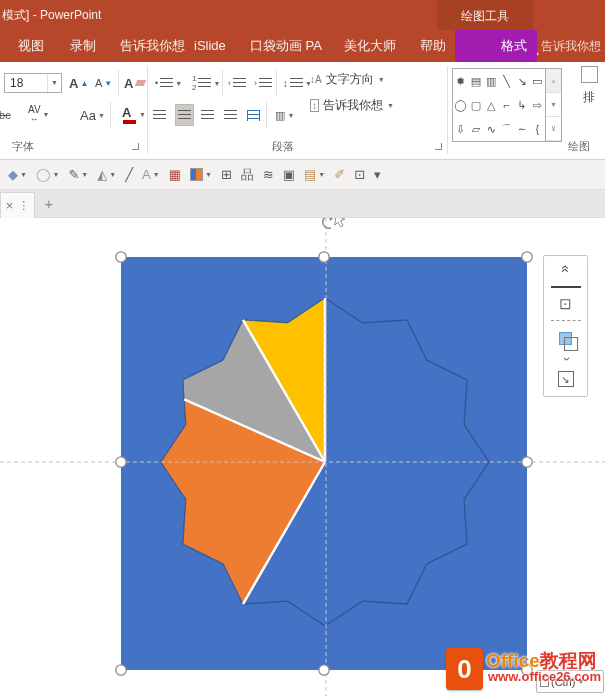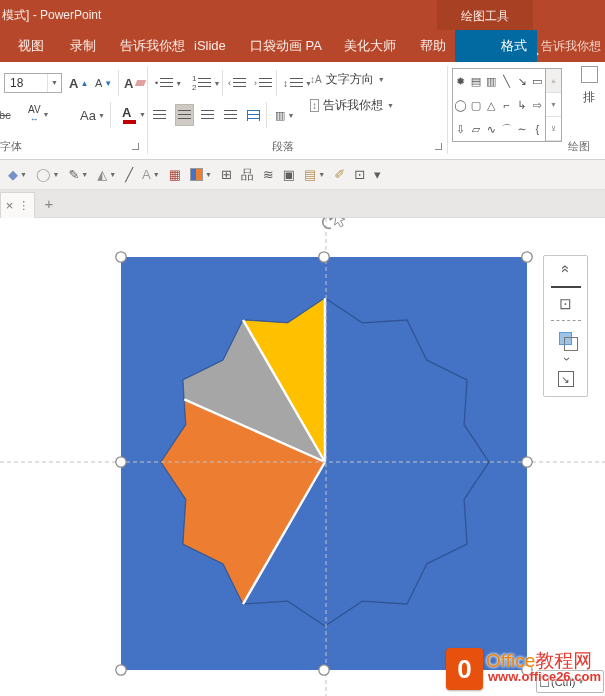--- a/index.html
+++ b/index.html
@@ -10,21 +10,21 @@
   
   #titlebar { left:0; top:0; width:605px; height:30px; background:#B7472A; }
   #title-text { left:2px; top:7px; color:#F8EDE8; font-size:12px; white-space:nowrap; }
   #context-header { left:437px; top:0; width:96px; height:30px; background:#A84024;
     color:#FBEDE8; font-size:12px; text-align:center; line-height:32px; }
 
   
   #menubar { left:0; top:30px; width:605px; height:32px; background:#B7472A; }
   .menu-tab { position:absolute; top:0; height:32px; line-height:32px; padding:0 10px;
     color:#FBEDE8; font-size:13px; white-space:nowrap; }
-  .menu-tab.active { background:#0369a1; color:#fff;padding-left:46px; }
+  .menu-tab.active { background:#a21caf; color:#fff;padding-left:46px; }
   #search-zone { position:absolute; left:524px; top:0; height:32px; display:flex;
     align-items:center; color:#F3D4C8; font-size:12px; width:81px; overflow:hidden; }
   .search-glyph { width:9px; height:9px; border:1.5px solid #F3D4C8; border-radius:50%;
     display:inline-block; position:relative; margin:0 6px 0 2px; flex:none; }
   .search-glyph::after { content:""; position:absolute; width:5px; height:1.5px;
     background:#F3D4C8; transform:rotate(45deg); left:7px; top:9px; }
 
   
   #ribbon { left:0; top:62px; width:605px; height:98px; background:#fff;
     border-bottom:1px solid #D4D2CF; }
@@ -121,21 +121,21 @@
   #paste-btn { left:536px; top:452px; width:68px; height:23px; background:#FDFDFD;
     border:1px solid #B8B8B8; border-radius:2px; display:flex; align-items:center;
     gap:2px; padding:0 3px; font-size:11px; color:#444; }
   .clip-ic { width:9px; height:11px; border:1px solid #888; position:relative; flex:none; }
   .clip-ic::before { content:""; position:absolute; left:2px; top:-2px; width:4px;
     height:2px; background:#888; }
   #watermark { left:444px; top:428px; width:161px; height:50px; }
   #wm-logo { position:absolute; left:2px; top:2px; width:37px; height:42px;
     background:#E8500E; border-radius:4px; color:#fff; font-weight:bold; font-size:26px;
     text-align:center; line-height:42px; box-shadow:0 1px 2px rgba(0,0,0,.3); }
-  #wm-line1 { position:absolute; left:42px; top:2px; font-size:19px; font-weight:normal;
+  #wm-line1 { position:absolute; left:42px; top:2px; font-size:19px; font-weight:bold;
     white-space:nowrap; text-shadow:0 0 3px #fff,0 0 3px #fff; }
   #wm-line1 .o { color:#F08300; }
   #wm-line1 .r { color:#E23A30; }
   #wm-line2 { position:absolute; left:44px; top:23px; font-size:13px; font-weight:bold;
     color:#E23A30; white-space:nowrap; text-shadow:0 0 3px #fff,0 0 3px #fff; }
 </style>
 </head>
 <body>
 
 <div class="abs" id="titlebar">
@@ -187,21 +187,21 @@
   </div>
   <div class="rbtn" style="left:80px;top:43px;">
     <span>Aa</span>
     <span class="dd">▼</span>
   </div>
   <div class="grp-sep" style="left:110px;top:40px;height:26px;"></div>
   <div class="rbtn" style="left:122px;top:42px;">
     <span class="fc-wrap"><span>A</span><span class="redbar"></span></span>
     <span class="dd">▼</span>
   </div>
-  <div class="grp-label" style="left:0;top:77px;text-align:right;">字体</div>
+  <div class="grp-label" style="left:12px;top:77px;text-align:right;">字体</div>
   <div class="launcher" style="left:132px;top:81px;"></div>
   <div class="grp-sep" style="left:147px;"></div>
 
   <div class="pbtn" style="left:155px;top:11px;">
     <span style="font-size:9px;color:#555">•</span>
       <span class="li-icon"></span>
       <span class="dd">▼</span>
   </div>
   <div class="pbtn" style="left:192px;top:11px;">
     <span style="font-size:8px;color:#555">1<br>2</span>

